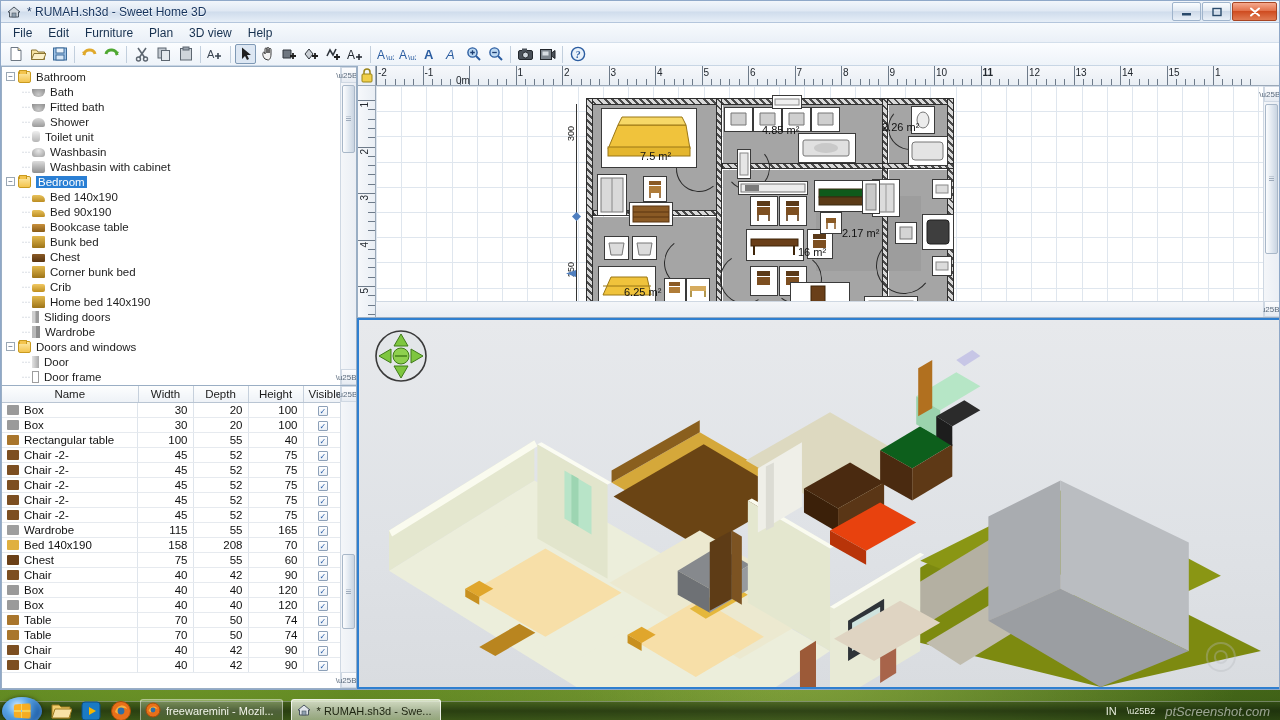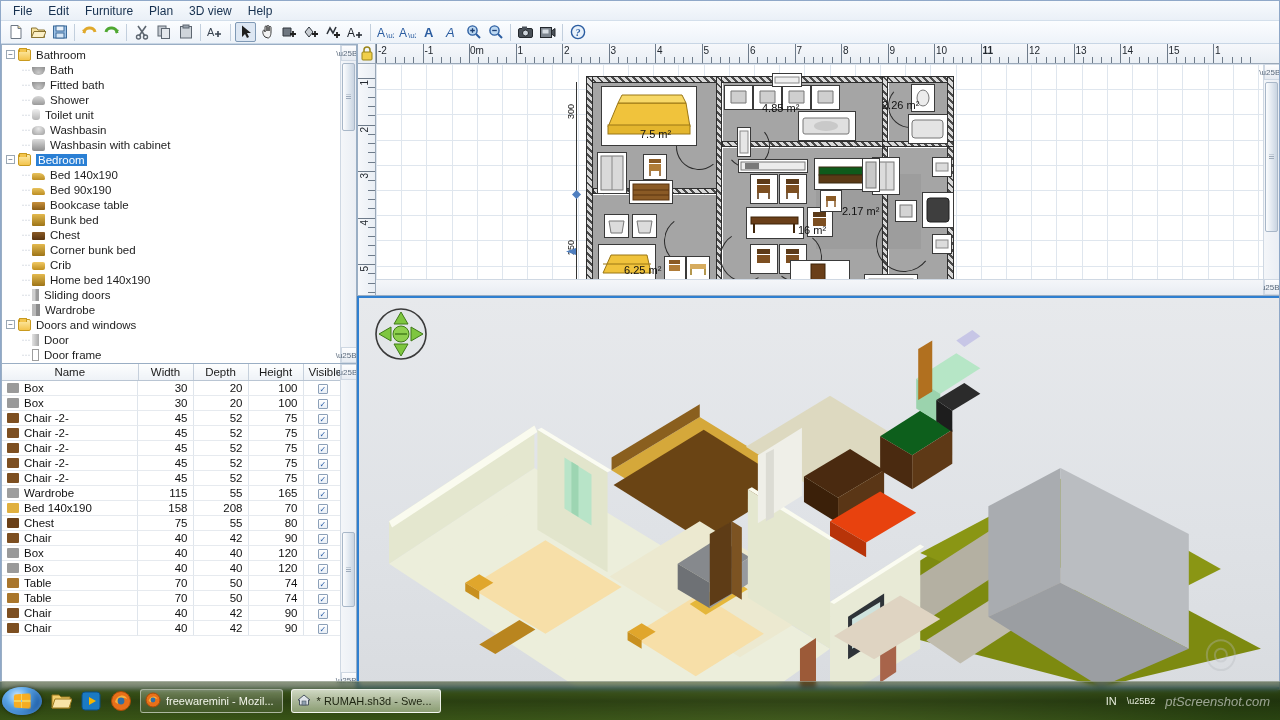--- a/index.html
+++ b/index.html
@@ -213,21 +213,21 @@
   #view3d{
     flex:1; min-height:0; position:relative; overflow:hidden;
     border:2px solid #2f7fd0; border-right:none;
     background:linear-gradient(180deg,#e7e9ec 0%,#dfe2e6 60%,#d9dce0 100%);
   }
   #compass{
     position:absolute; left:14px; top:8px; width:56px; height:56px; z-index:5;
   }
   
   #taskbar{
-    position:absolute; left:0; bottom:0; width:1280px; height:39px;
+    position:absolute; left:0; bottom:0; width:1280px; height:19px;
     background:linear-gradient(180deg,rgba(40,60,20,.55) 0%,rgba(20,35,10,.72) 50%,rgba(30,50,15,.6) 100%);
     border-top:1px solid rgba(255,255,255,.35);
     display:flex; align-items:center; backdrop-filter:blur(2px);
   }
   #startorb{
     width:40px;height:28px;margin-left:2px;border-radius:50%;
     background:radial-gradient(circle at 38% 32%,#cfe9ff 0%,#5aa5e6 35%,#1f5fa8 70%,#0e3a6d 100%);
     box-shadow:0 0 6px rgba(120,190,255,.7) inset, 0 0 4px rgba(0,0,0,.5);
     position:relative; flex:none;
   }
@@ -257,20 +257,46 @@
          color:#e8eedd; font-size:11px; }
   .ss-wm{ color:rgba(255,255,255,.55); font-size:13px; font-style:italic; }
 </style>
 </head>
 <body>
 
 <div id="desktop"></div>
 
 <div id="app">
 
+  <div id="titlebar">
+    <div class="tb-icon">
+      <svg width="16" height="16" viewBox="0 0 16 16">
+        <path d="M2 8 L8 3 L14 8 L12.5 8 L12.5 13 L3.5 13 L3.5 8 Z" fill="#cfd6dd" stroke="#4a5560" stroke-width="1"></path>
+        <rect x="6" y="9" width="4" height="4" fill="#8fa0b0" stroke="#4a5560" stroke-width=".6"></rect>
+      </svg>
+    </div>
+    <span class="title">* RUMAH.sh3d  -  Sweet Home 3D</span>
+    <div class="winbtns">
+      <div class="winbtn">
+        <svg width="12" height="10">
+            <rect x="1" y="6" width="9" height="2.5" fill="#2a4a6b"></rect>
+          </svg>
+      </div>
+      <div class="winbtn">
+        <svg width="12" height="10">
+            <rect x="2" y="1.5" width="8" height="7" fill="none" stroke="#2a4a6b" stroke-width="1.4"></rect>
+          </svg>
+      </div>
+      <div class="winbtn close">
+        <svg width="14" height="10">
+            <path d="M3 1.5 L11 8.5 M11 1.5 L3 8.5" stroke="#fff" stroke-width="2" stroke-linecap="round"></path>
+          </svg>
+      </div>
+    </div>
+  </div>
 
   <div id="menubar">
     <div class="mi">File</div>
     <div class="mi">Edit</div>
     <div class="mi">Furniture</div>
     <div class="mi">Plan</div>
     <div class="mi">3D view</div>
     <div class="mi">Help</div>
   </div>
 
@@ -584,20 +610,30 @@
                     <span style="width: 12px; height: 10px; margin-right: 5px; flex: 0 0 auto; display: inline-block; border-radius: 1px; background: rgb(154, 154, 154);"></span>
                     <span>Box</span>
                   </td>
                   <td class="num">30</td>
                   <td class="num">20</td>
                   <td class="num">100</td>
                   <td class="vis" style="border-right: none;"><span class="chk">✓</span></td>
                 </tr>
                 <tr>
                   <td class="nm">
+                    <span style="width: 12px; height: 10px; margin-right: 5px; flex: 0 0 auto; display: inline-block; border-radius: 1px; background: rgb(169, 118, 44);"></span>
+                    <span>Rectangular table</span>
+                  </td>
+                  <td class="num">100</td>
+                  <td class="num">55</td>
+                  <td class="num">40</td>
+                  <td class="vis" style="border-right: none;"><span class="chk">✓</span></td>
+                </tr>
+                <tr>
+                  <td class="nm">
                     <span style="width: 12px; height: 10px; margin-right: 5px; flex: 0 0 auto; display: inline-block; border-radius: 1px; background: rgb(125, 79, 33);"></span>
                     <span>Chair -2-</span>
                   </td>
                   <td class="num">45</td>
                   <td class="num">52</td>
                   <td class="num">75</td>
                   <td class="vis" style="border-right: none;"><span class="chk">✓</span></td>
                 </tr>
                 <tr>
                   <td class="nm">
@@ -659,21 +695,21 @@
                   <td class="num">70</td>
                   <td class="vis" style="border-right: none;"><span class="chk">✓</span></td>
                 </tr>
                 <tr>
                   <td class="nm">
                     <span style="width: 12px; height: 10px; margin-right: 5px; flex: 0 0 auto; display: inline-block; border-radius: 1px; background: rgb(107, 64, 23);"></span>
                     <span>Chest</span>
                   </td>
                   <td class="num">75</td>
                   <td class="num">55</td>
-                  <td class="num">80</td>
+                  <td class="num">60</td>
                   <td class="vis" style="border-right: none;"><span class="chk">✓</span></td>
                 </tr>
                 <tr>
                   <td class="nm">
                     <span style="width: 12px; height: 10px; margin-right: 5px; flex: 0 0 auto; display: inline-block; border-radius: 1px; background: rgb(125, 79, 33);"></span>
                     <span>Chair</span>
                   </td>
                   <td class="num">40</td>
                   <td class="num">42</td>
                   <td class="num">90</td>
@@ -766,21 +802,21 @@
             <div class="rtick" style="left: 36.6px; top: 13px; height: 7px;"></div>
             <div class="rtick" style="left: 45.9px; top: 13px; height: 7px;"></div>
             <div class="rtick" style="left: 55.2px; top: 13px; height: 7px;"></div>
             <div class="rtick" style="left: 64.5px; height: 20px;"></div>
             <div class="rlabel" style="left: 64.5px;">-1</div>
             <div class="rtick" style="left: 73.8px; top: 13px; height: 7px;"></div>
             <div class="rtick" style="left: 83.1px; top: 13px; height: 7px;"></div>
             <div class="rtick" style="left: 92.4px; top: 13px; height: 7px;"></div>
             <div class="rtick" style="left: 101.7px; top: 13px; height: 7px;"></div>
             <div class="rtick" style="left: 111px; height: 20px;"></div>
-            <div class="rlabel" style="left: 110px;">0m</div>
+            <div class="rlabel" style="left: 96px; margin-top: 8px;">0m</div>
             <div class="rtick" style="left: 120.3px; top: 13px; height: 7px;"></div>
             <div class="rtick" style="left: 129.6px; top: 13px; height: 7px;"></div>
             <div class="rtick" style="left: 138.9px; top: 13px; height: 7px;"></div>
             <div class="rtick" style="left: 148.2px; top: 13px; height: 7px;"></div>
             <div class="rtick" style="left: 157.5px; height: 20px;"></div>
             <div class="rlabel" style="left: 157.5px;">1</div>
             <div class="rtick" style="left: 166.8px; top: 13px; height: 7px;"></div>
             <div class="rtick" style="left: 176.1px; top: 13px; height: 7px;"></div>
             <div class="rtick" style="left: 185.4px; top: 13px; height: 7px;"></div>
             <div class="rtick" style="left: 194.7px; top: 13px; height: 7px;"></div>

